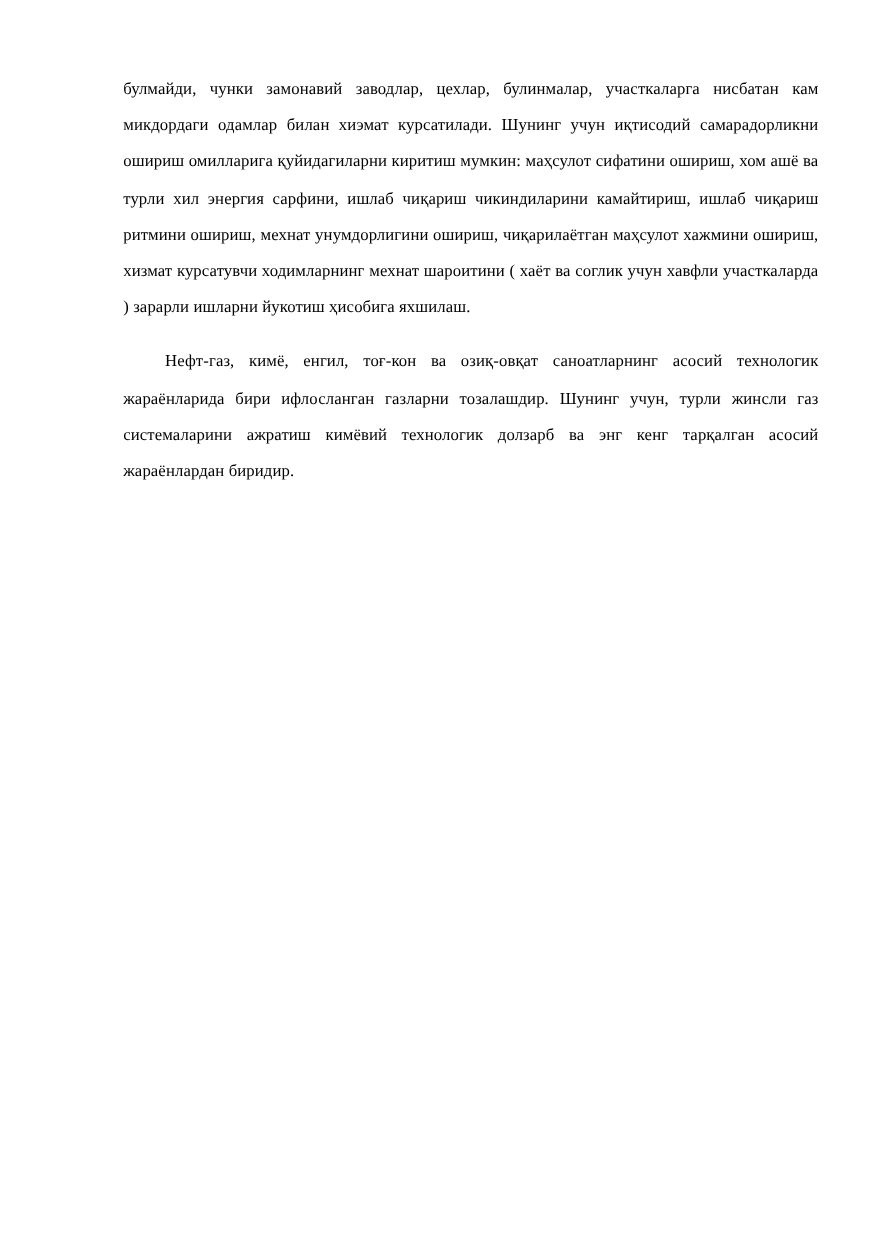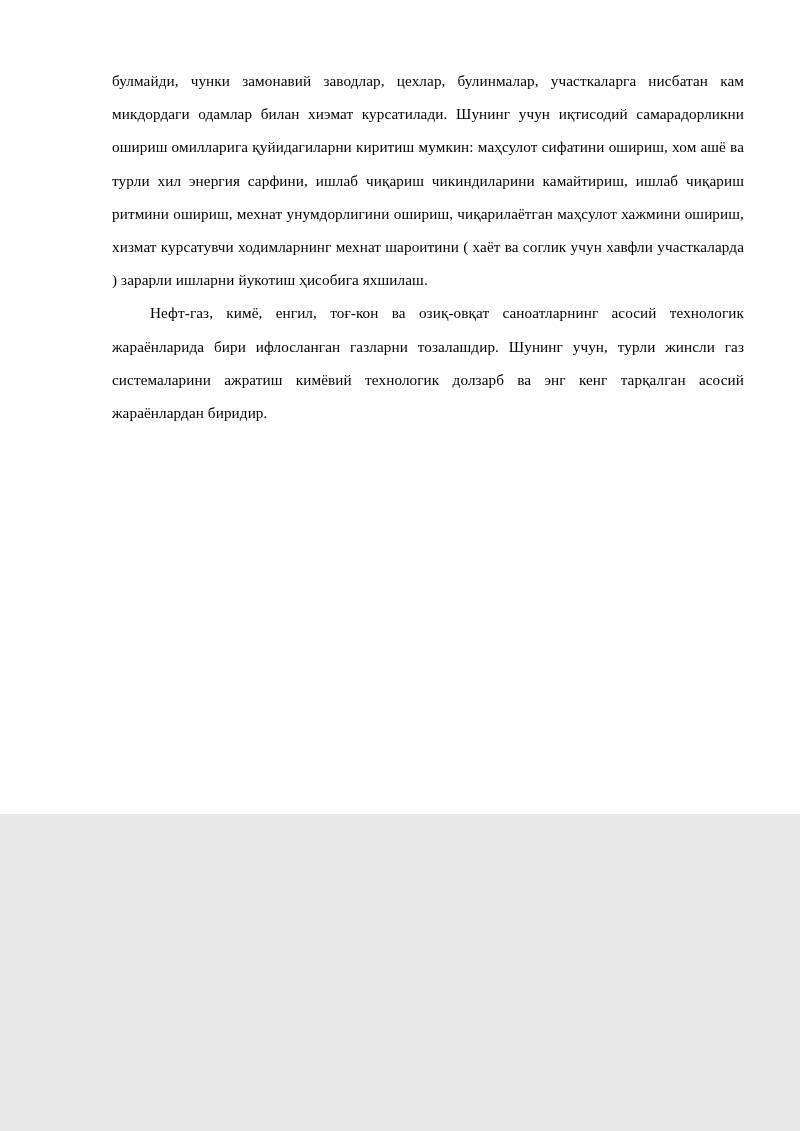--- a/index.html
+++ b/index.html
@@ -6,21 +6,21 @@
     margin: 0;
     padding: 0;
     background: #e8e8e8;
   }
   body {
     font-family: "Liberation Serif", serif;
   }
   .page {
     position: relative;
     width: 800px;
-    height: 814px;
+    height: 1131px;
     background: #ffffff;
     overflow: hidden;
   }
   .doc-body {
     position: absolute;
     left: 112px;
     top: 64px;
     width: 632px;
   }
   .para {
@@ -28,21 +28,21 @@
     font-size: 15.2px;
     line-height: 33.2px;
     text-align: justify;
     color: #000000;
     letter-spacing: 0.1px;
   }
   .para.indent {
     text-indent: 38px;
   }
   .para + .para {
-    margin-top: 0;
+    margin-top: 16px;
   }
 </style>
 </head>
 <body>
 
 <div class="page">
   <div class="doc-body">
     <p class="para">булмайди, чунки замонавий заводлар, цехлар, булинмалар, участкаларга нисбатан кам микдордаги одамлар билан хиэмат курсатилади. Шунинг учун иқтисодий самарадорликни ошириш омилларига қуйидагиларни киритиш мумкин: маҳсулот сифатини ошириш, хом ашё ва турли хил энергия сарфини, ишлаб чиқариш чикиндиларини камайтириш, ишлаб чиқариш ритмини ошириш, мехнат унумдорлигини ошириш, чиқарилаётган маҳсулот хажмини ошириш, хизмат курсатувчи ходимларнинг мехнат шароитини ( хаёт ва соглик учун хавфли участкаларда ) зарарли ишларни йукотиш ҳисобига яхшилаш.</p>
     <p class="para indent">Нефт-газ, кимё, енгил, тоғ-кон ва озиқ-овқат саноатларнинг асосий технологик жараёнларида бири ифлосланган газларни тозалашдир. Шунинг учун, турли жинсли газ системаларини ажратиш кимёвий технологик долзарб ва энг кенг тарқалган асосий жараёнлардан биридир.</p>
   </div>

